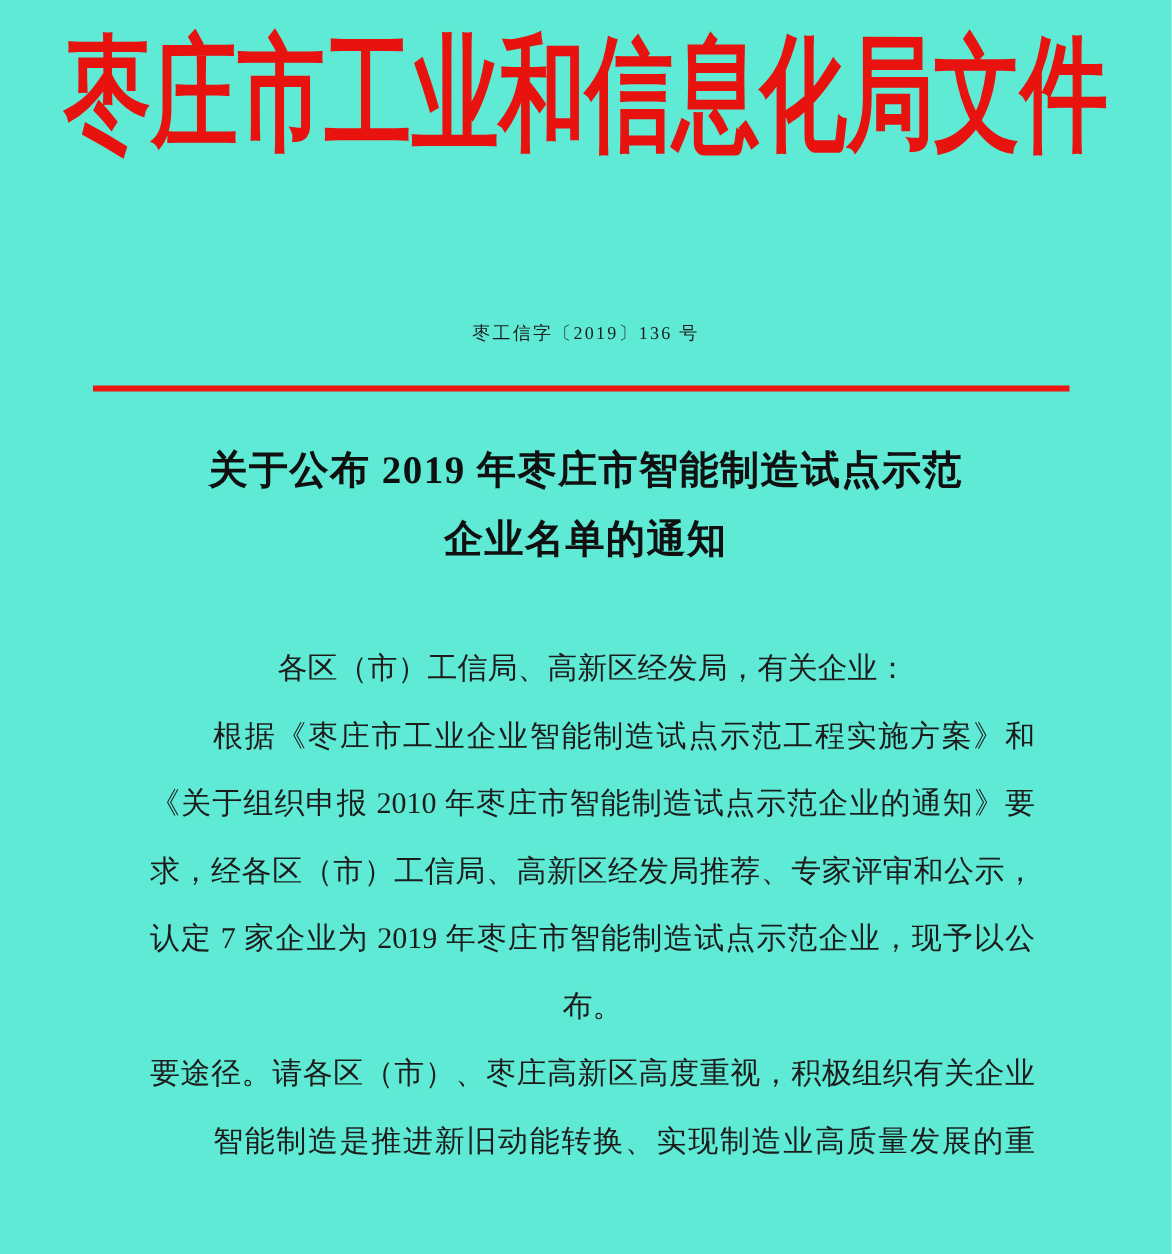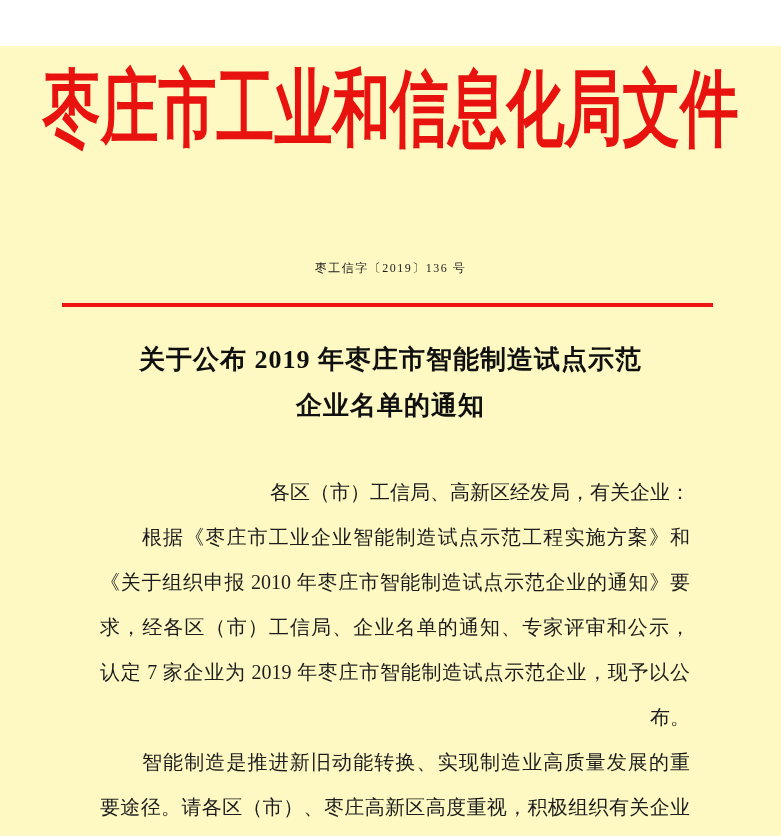--- a/index.html
+++ b/index.html
@@ -4,22 +4,21 @@
 <style>
   html, body { margin: 0; padding: 0; }
   body {
     width: 781px; height: 836px;
     background: #ffffff;
     font-family: "Liberation Serif", "DejaVu Serif", serif;
     position: relative; overflow: hidden;
   }
   .page {
     position: absolute; inset: 0;
-    background: #fef9c3;
-    margin-top: 46px;
+    background: #5eead4;
   }
   .header-title {
     position: absolute; top: 22px; left: 0; width: 100%;
     text-align: center; white-space: nowrap;
     font-size: 58px; line-height: 1; font-weight: bold;
     color: var(--header-red, #e8120e);
     transform: scaleY(1.44); transform-origin: top center;
   }
   .doc-number {
     position: absolute; top: 214px; left: 0; width: 100%;
@@ -35,21 +34,21 @@
     position: absolute; top: 291px; left: 0; width: 100%;
     text-align: center; font-weight: bold;
     font-size: 26px; line-height: 46px;
     color: #101010; letter-spacing: 1px;
   }
   .body-text {
     position: absolute; top: 424px; left: 100px; width: 590px;
     font-size: 20px; line-height: 45px;
     color: var(--text-black, #1c1c1c);
   }
-  .line { height: 45px; white-space: nowrap; text-align: right; }
+  .line { height: 45px; white-space: nowrap; text-align: center; }
   .line.fill { white-space: normal; text-align: justify; text-align-last: justify; }
   .line.indent { text-indent: 42px; }
 </style>
 </head>
 <body>
 
 <div class="page">
 
   <div class="header-title">枣庄市工业和信息化局文件</div>
 
@@ -59,20 +58,20 @@
 
   <div class="doc-title">
     <div class="doc-title-line">关于公布 2019 年枣庄市智能制造试点示范</div>
     <div class="doc-title-line">企业名单的通知</div>
   </div>
 
   <div class="body-text">
     <div class="line">各区（市）工信局、高新区经发局，有关企业：</div>
     <div class="line indent fill">根据《枣庄市工业企业智能制造试点示范工程实施方案》和</div>
     <div class="line fill">《关于组织申报 2010 年枣庄市智能制造试点示范企业的通知》要</div>
-    <div class="line fill">求，经各区（市）工信局、企业名单的通知、专家评审和公示，</div>
+    <div class="line fill">求，经各区（市）工信局、高新区经发局推荐、专家评审和公示，</div>
     <div class="line fill">认定 7 家企业为 2019 年枣庄市智能制造试点示范企业，现予以公</div>
     <div class="line">布。</div>
+    <div class="line fill">要途径。请各区（市）、枣庄高新区高度重视，积极组织有关企业</div>
     <div class="line indent fill">智能制造是推进新旧动能转换、实现制造业高质量发展的重</div>
-    <div class="line fill">要途径。请各区（市）、枣庄高新区高度重视，积极组织有关企业</div>
   </div>
 
 </div>
 
 </body></html>

